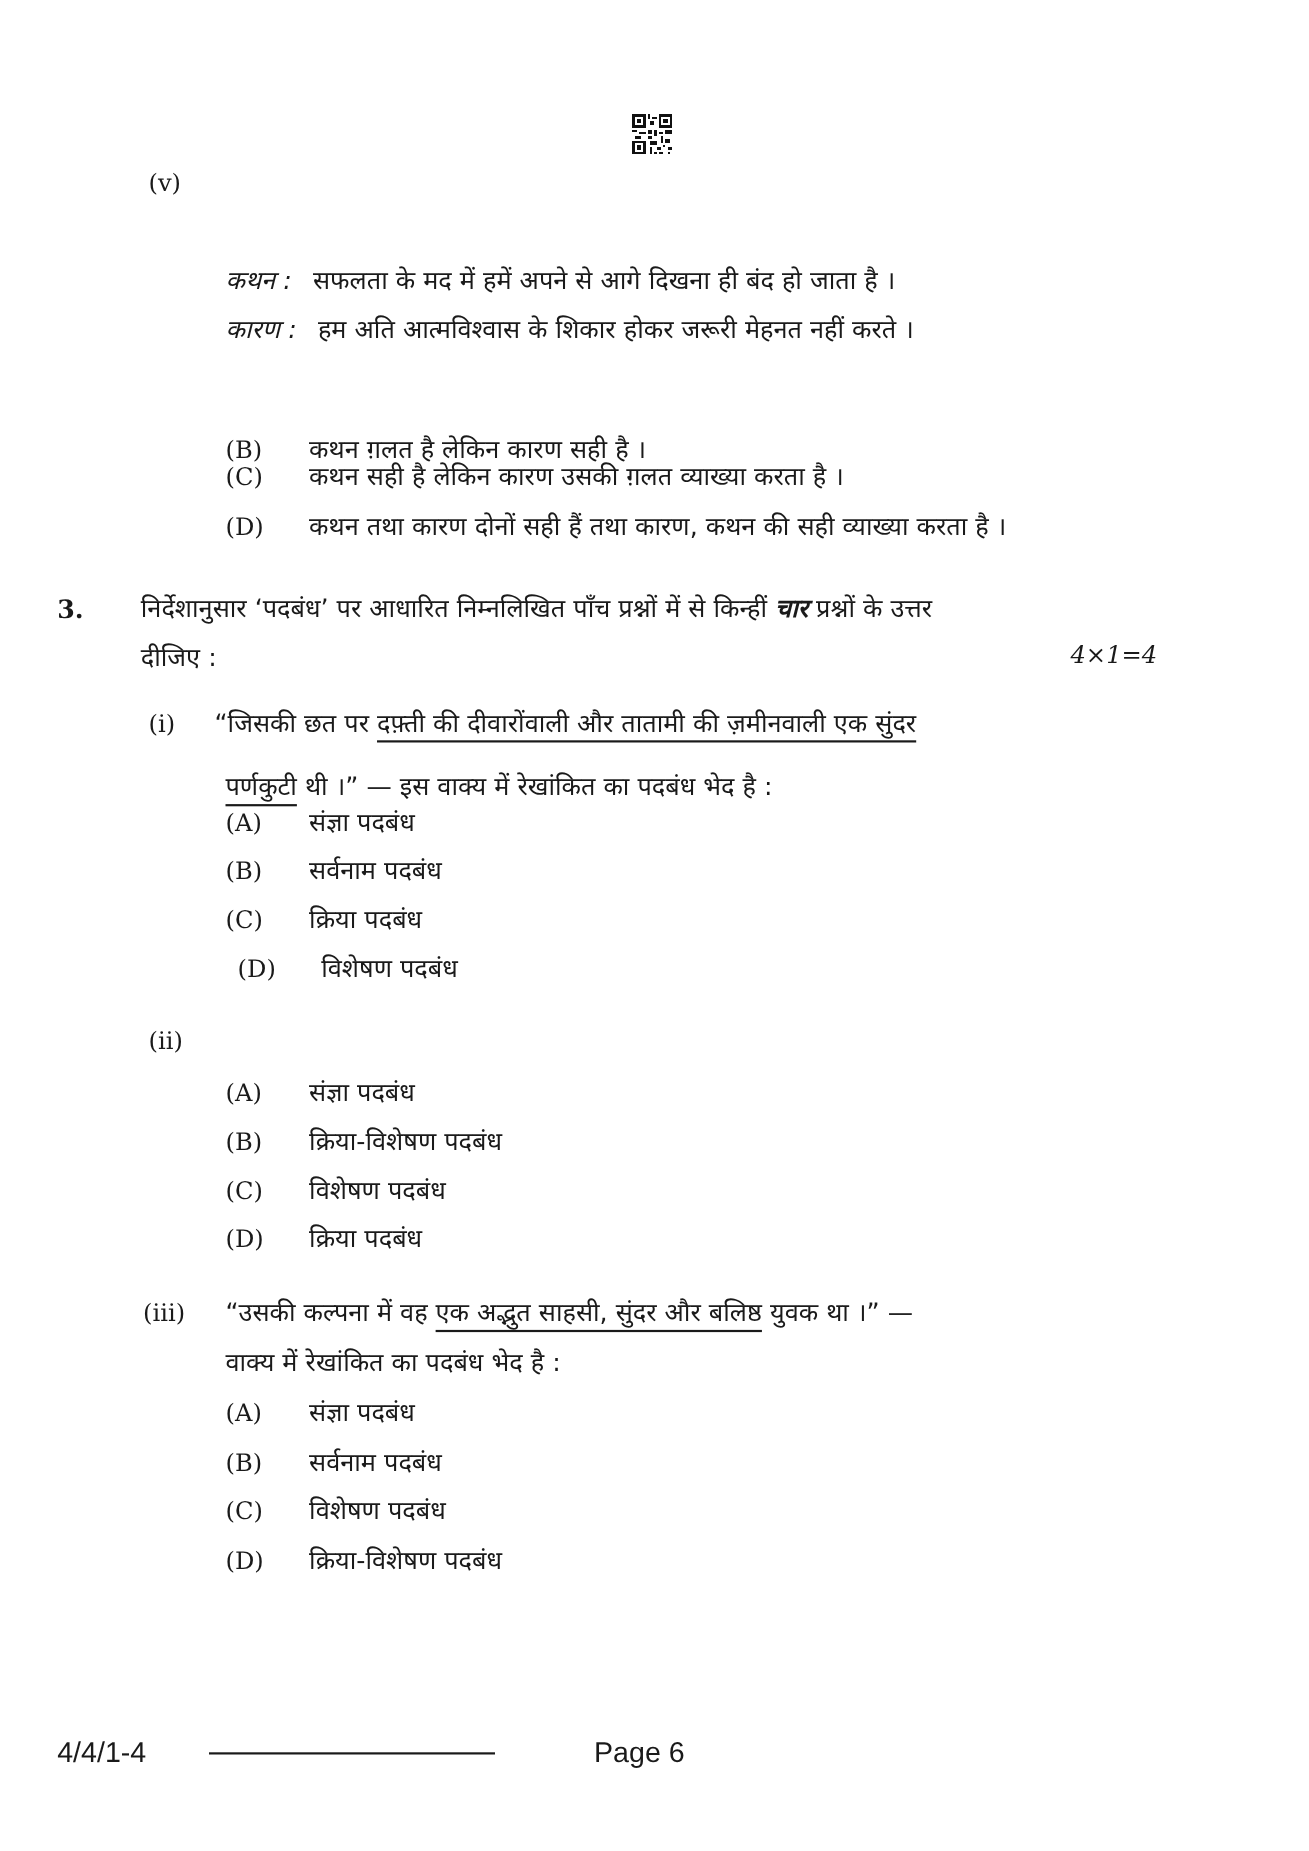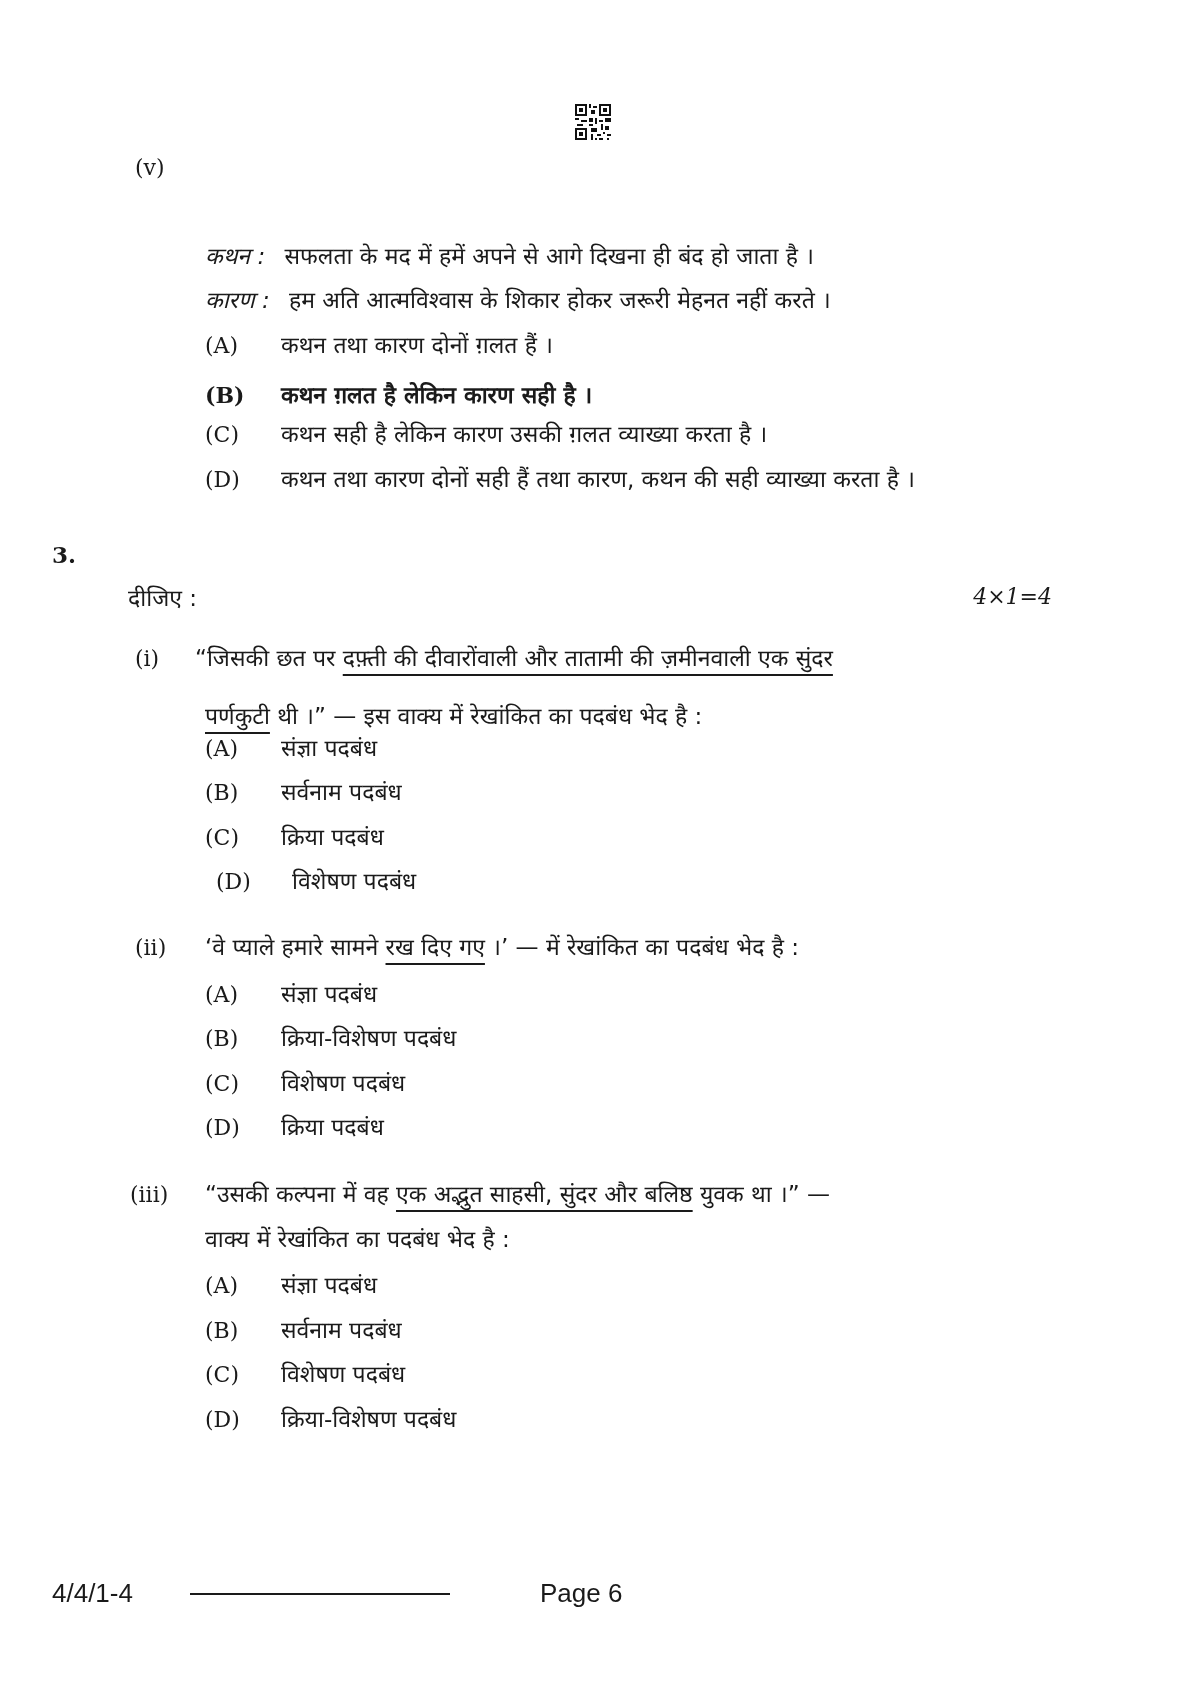--- a/index.html
+++ b/index.html
@@ -67,34 +67,36 @@
 
   <div class="abs txt" style="left:205px; top:241px;">
     <span class="italic">कथन :</span>
     <span style="margin-left:12px;text-align:center;">सफलता के मद में हमें अपने से आगे दिखना ही बंद हो जाता है ।</span>
   </div>
   <div class="abs txt" style="left:205px; top:285px;">
     <span class="italic">कारण :</span>
     <span style="margin-left:12px;">हम अति आत्मविश्वास के शिकार होकर जरूरी मेहनत नहीं करते ।</span>
   </div>
 
-  <div class="abs" style="left:205px; top:330px;">
-    <span class="opt-letter" style="display:inline-block;width:76px;">(A)</span><span class="txt">कथन तथा कारण दोनों ग़लत हैं ।</span>
-  </div>
-  <div class="abs" style="left:205px; top:380px;font-weight:bold;">
+  <div class="abs" style="left:205px; top:394px;">
     <span class="opt-letter" style="display:inline-block;width:76px;">(B)</span><span class="txt">कथन ग़लत है लेकिन कारण सही है ।</span>
   </div>
   <div class="abs" style="left:205px; top:419px;">
     <span class="opt-letter" style="display:inline-block;width:76px;">(C)</span><span class="txt">कथन सही है लेकिन कारण उसकी ग़लत व्याख्या करता है ।</span>
   </div>
   <div class="abs" style="left:205px; top:464px;">
     <span class="opt-letter" style="display:inline-block;width:76px;">(D)</span><span class="txt">कथन तथा कारण दोनों सही हैं तथा कारण, कथन की सही व्याख्या करता है ।</span>
   </div>
 
   <div class="abs qnum" style="left:52px; top:541px;">3.</div>
+  <div class="abs txt" style="left:128px; top:539px;">
+    <span>निर्देशानुसार ‘पदबंध’ पर आधारित निम्नलिखित पाँच प्रश्नों में से किन्हीं</span>
+    <span class="bold-it">चार</span>
+    <span>प्रश्नों के उत्तर</span>
+  </div>
   <div class="abs txt" style="left:128px; top:583px;">दीजिए :</div>
   <div class="abs marks" style="right:138px; top:584px;">4×1=4</div>
 
   <div class="abs roman" style="left:135px; top:646px;">(i)</div>
   <div class="abs txt" style="left:195px; top:643px;">
     <span>“जिसकी छत पर </span><span class="ul">दफ़्ती की दीवारोंवाली और तातामी की ज़मीनवाली एक सुंदर</span>
   </div>
   <div class="abs txt" style="left:205px; top:687px;margin-top:14px;">
     <span class="ul">पर्णकुटी</span><span> थी ।” — इस वाक्य में रेखांकित का पदबंध भेद है :</span>
   </div>
@@ -105,23 +107,20 @@
     <span class="opt-letter" style="display:inline-block;width:76px;">(B)</span><span class="txt">सर्वनाम पदबंध</span>
   </div>
   <div class="abs" style="left:205px; top:822px;">
     <span class="opt-letter" style="display:inline-block;width:76px;">(C)</span><span class="txt">क्रिया पदबंध</span>
   </div>
   <div class="abs" style="left:205px; top:866px;margin-left:11px;">
     <span class="opt-letter" style="display:inline-block;width:76px;">(D)</span><span class="txt">विशेषण पदबंध</span>
   </div>
 
   <div class="abs roman" style="left:135px; top:935px;">(ii)</div>
-  <div class="abs txt" style="left:205px; top:932px;">
-    <span>‘वे प्याले हमारे सामने </span><span class="ul">रख दिए गए</span><span> ।’ — में रेखांकित का पदबंध भेद है :</span>
-  </div>
   <div class="abs" style="left:205px; top:979px;">
     <span class="opt-letter" style="display:inline-block;width:76px;">(A)</span><span class="txt">संज्ञा पदबंध</span>
   </div>
   <div class="abs" style="left:205px; top:1023px;">
     <span class="opt-letter" style="display:inline-block;width:76px;">(B)</span><span class="txt">क्रिया-विशेषण पदबंध</span>
   </div>
   <div class="abs" style="left:205px; top:1068px;">
     <span class="opt-letter" style="display:inline-block;width:76px;">(C)</span><span class="txt">विशेषण पदबंध</span>
   </div>
   <div class="abs" style="left:205px; top:1112px;">

